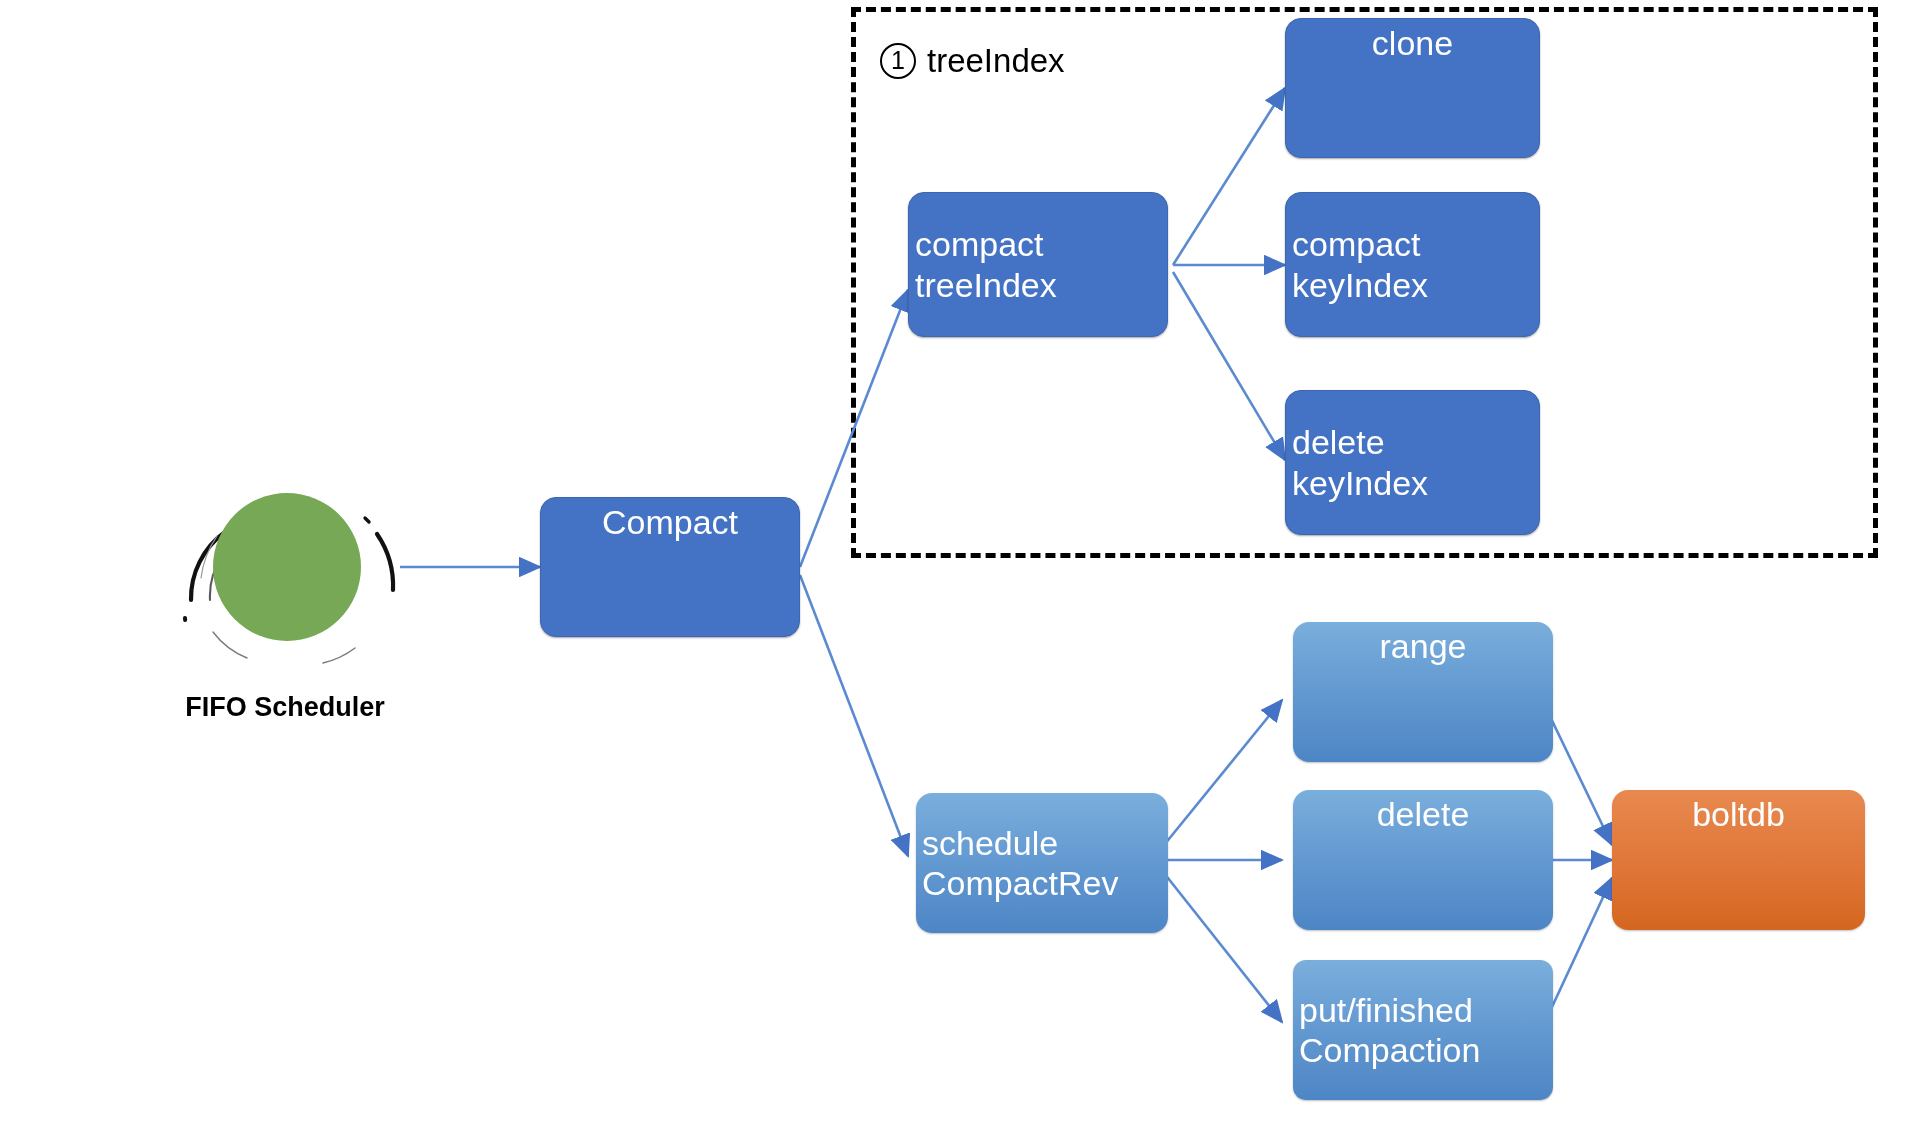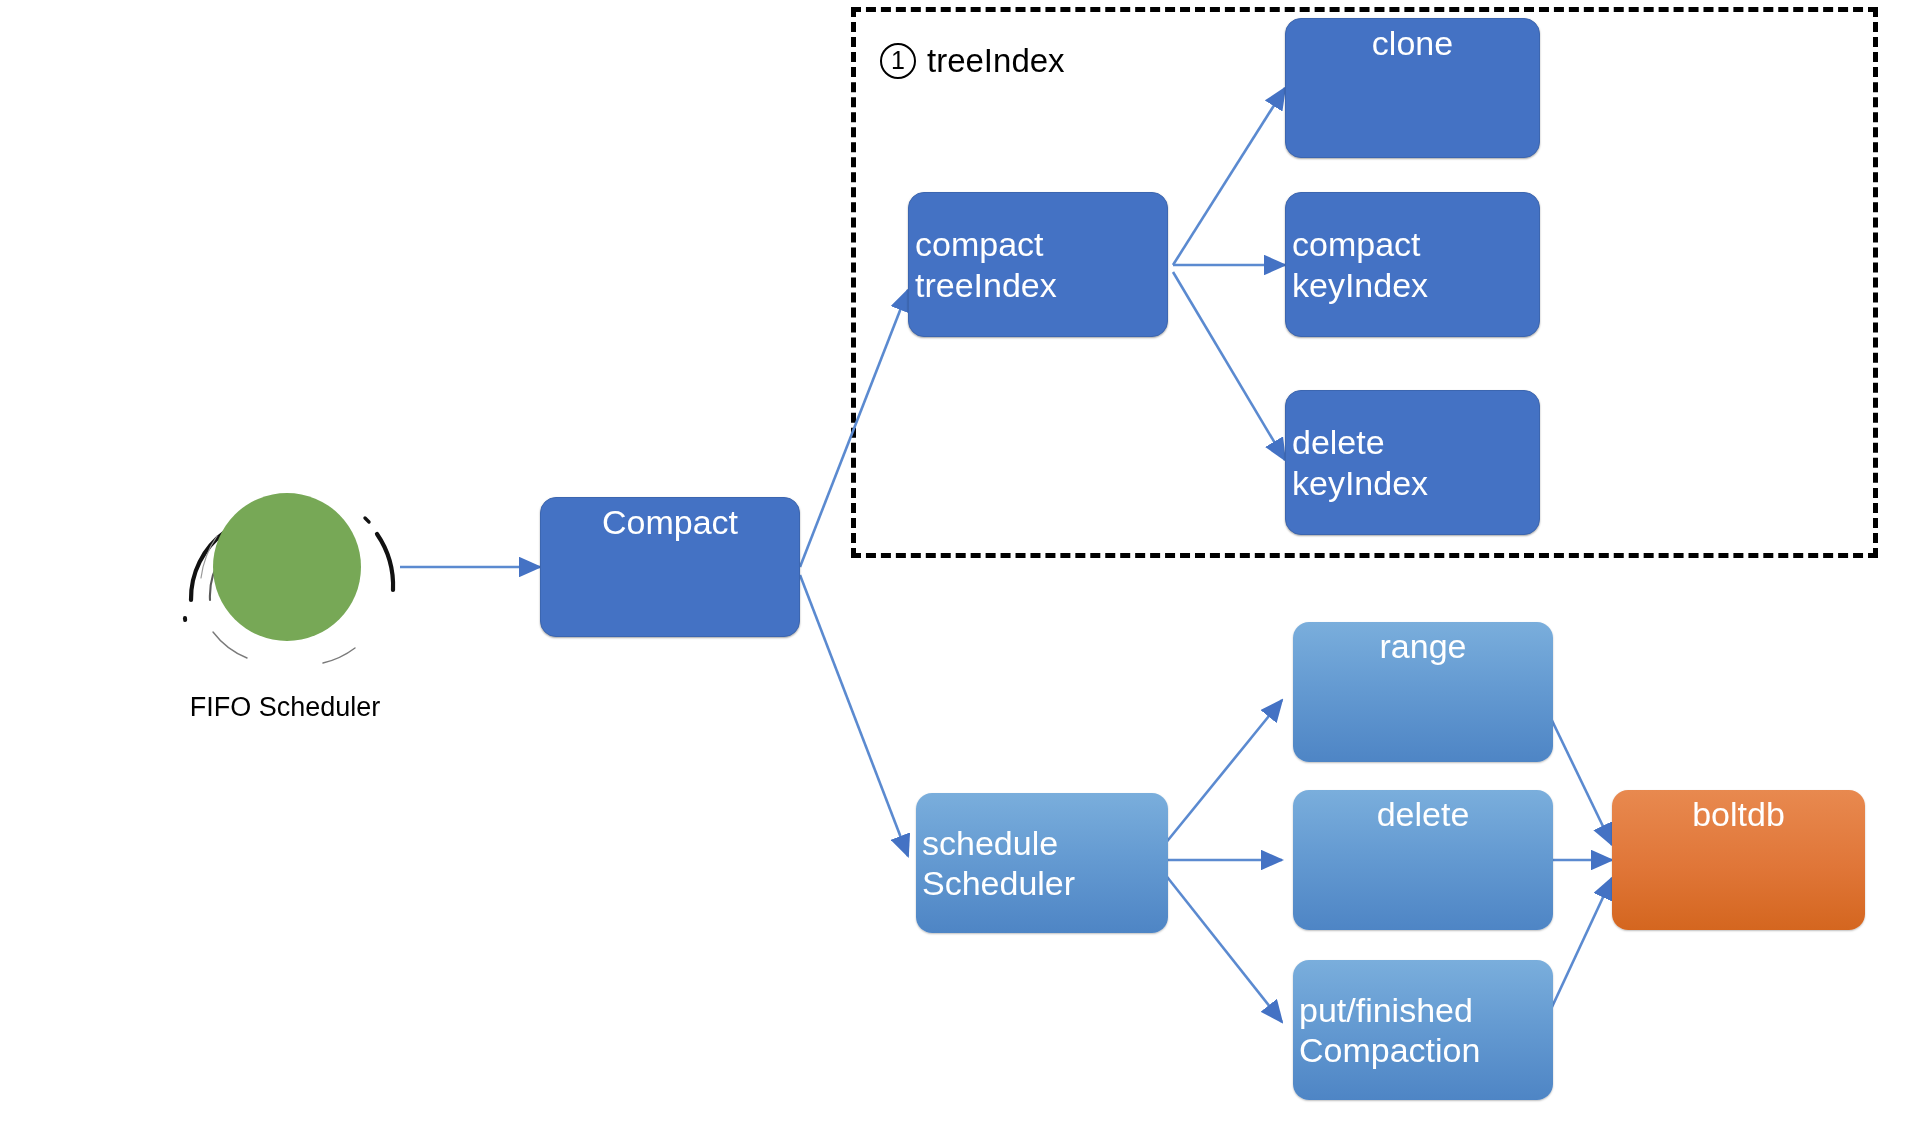--- a/index.html
+++ b/index.html
@@ -104,20 +104,21 @@
   }
   .fifo-label {
     position: absolute;
     left: 155px;
     top: 692px;
     width: 260px;
     text-align: center;
     font-size: 27px;
     color: #000000;
     white-space: nowrap;
+    font-weight: bold;
   }
 
   #edges {
     position: absolute;
     left: 0;
     top: 0;
     width: 1920px;
     height: 1124px;
     z-index: 2;
     pointer-events: none;
@@ -190,32 +191,32 @@
     <span>keyIndex</span>
   </div>
 
   <div class="node dark" style="left:1285px; top:390px; width:255px; height:145px; flex-direction:column;">
     <span>delete</span>
     <span>keyIndex</span>
   </div>
 
   <div class="node light" style="left:908px; top:793px; width:252px; height:140px; flex-direction:column;">
     <span>schedule</span>
-    <span>Scheduler</span>
+    <span>CompactRev</span>
   </div>
 
   <div class="node light" style="left:1285px; top:622px; width:260px; height:140px;">
     <span>range</span>
   </div>
 
   <div class="node light" style="left:1285px; top:790px; width:260px; height:140px;">
     <span>delete</span>
   </div>
 
-  <div class="node light" style="left:1285px; top:960px; width:260px; height:140px; flex-direction:column;">
+  <div class="node light" style="left:1285px; top:960px; width:260px; height:140px; flex-direction:column;border-radius:13px;">
     <span>put/finished</span>
     <span>Compaction</span>
   </div>
 
   <div class="node orange" style="left:1612px; top:790px; width:253px; height:140px;">
     <span>boltdb</span>
   </div>
 
 </div>
 

